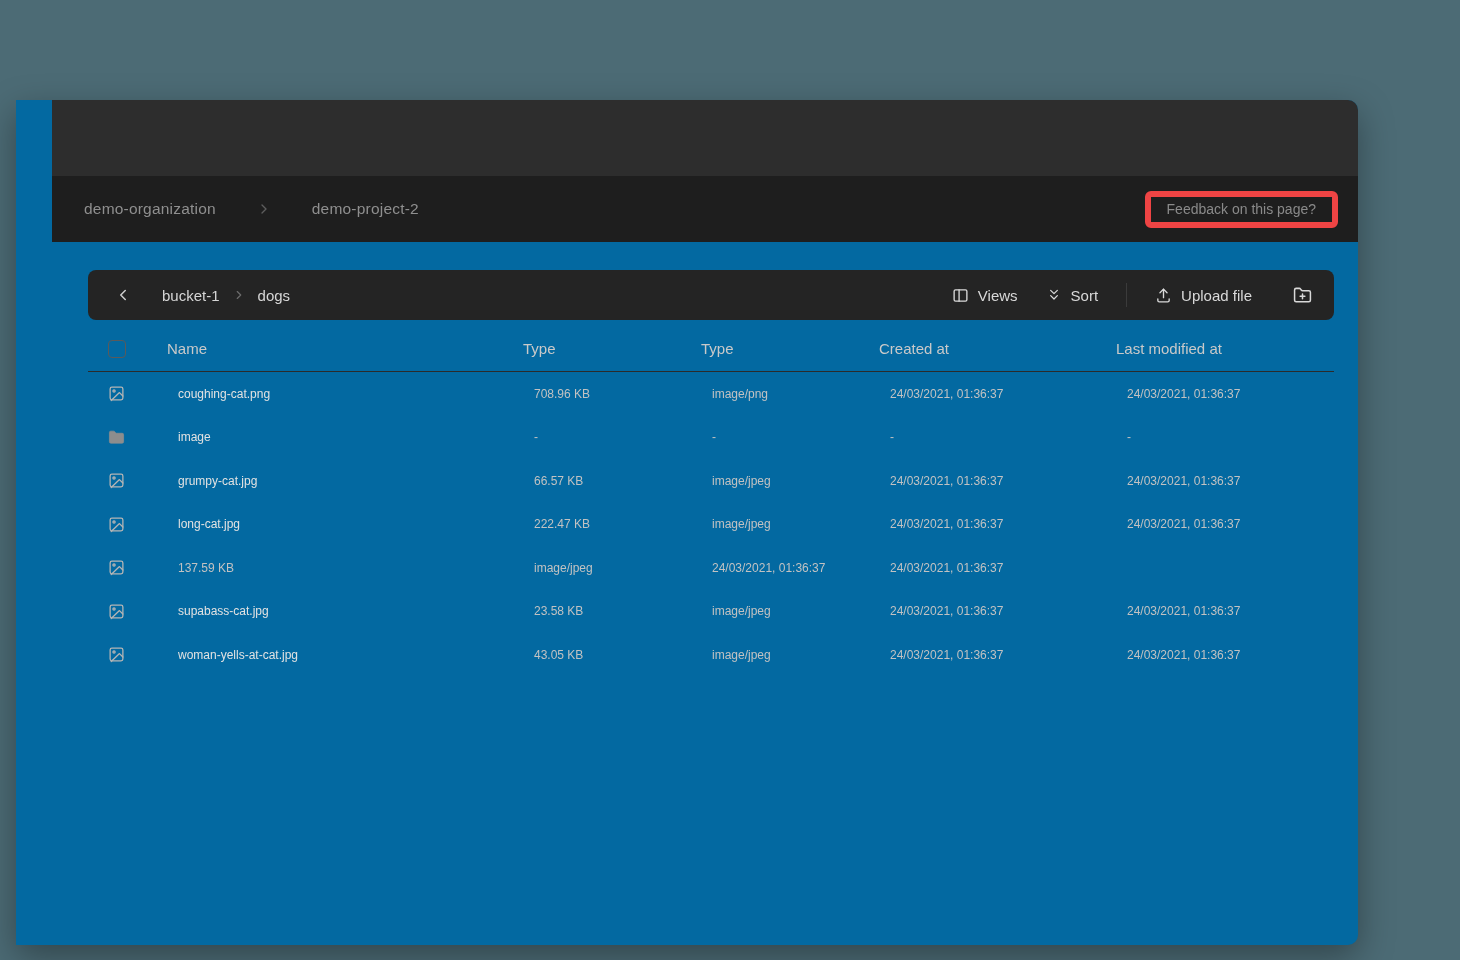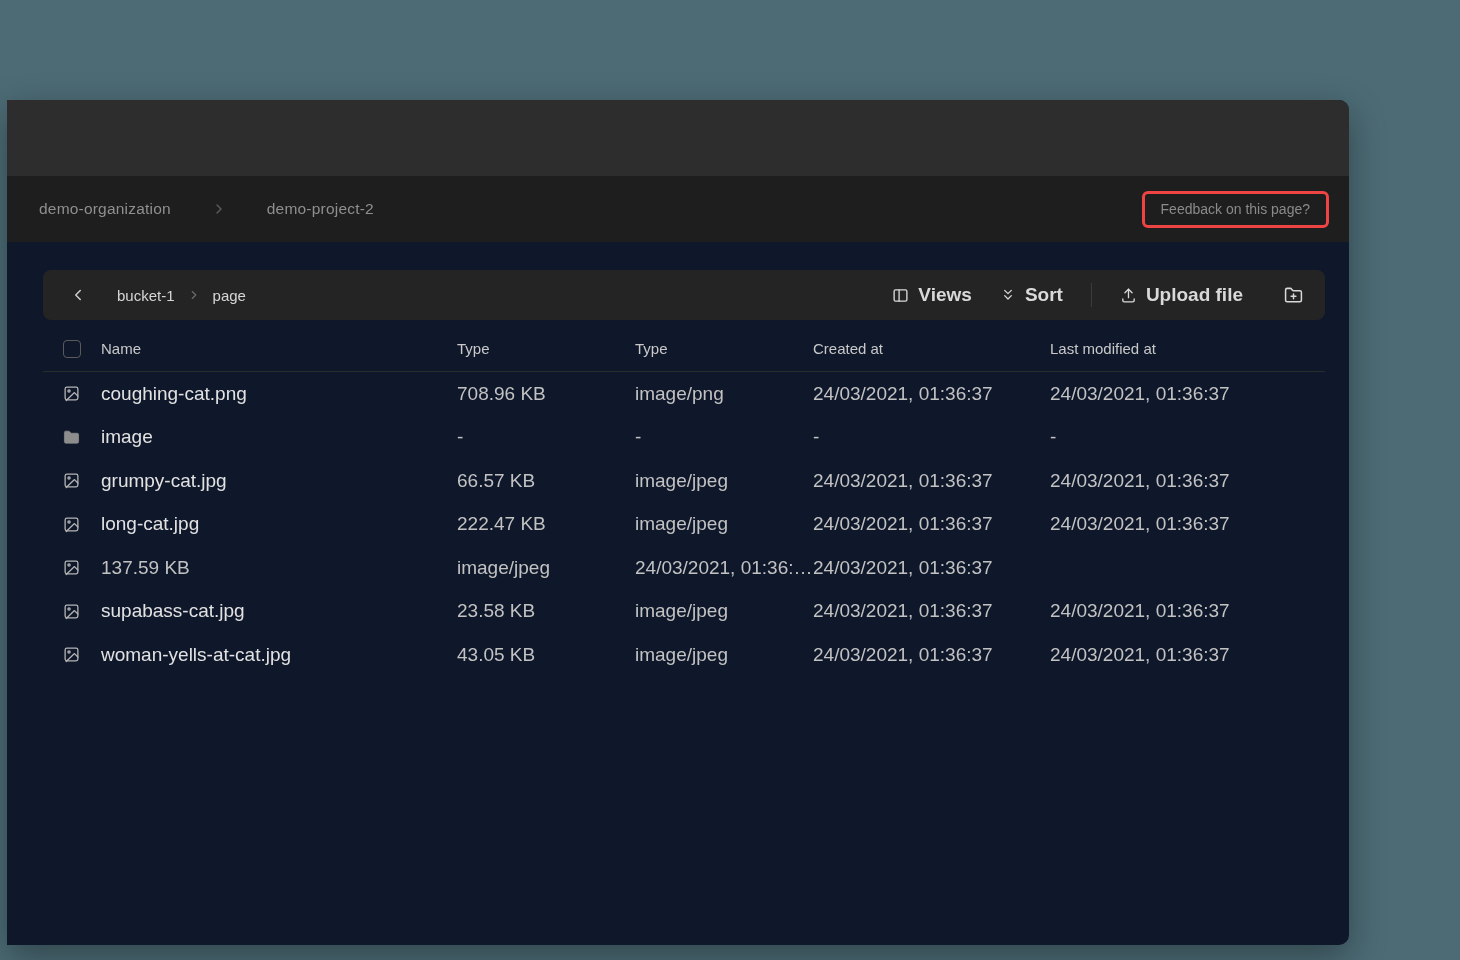--- a/index.html
+++ b/index.html
@@ -2,76 +2,77 @@
 <html><head>
 <meta charset="utf-8">
 <style>
   * { margin:0; padding:0; box-sizing:border-box; }
   html,body {
     width:1460px; height:960px; overflow:hidden;
     background:#4c6b75;
     font-family:"Liberation Sans", sans-serif;
   }
   .window {
-    position:absolute; left:7px; top:100px; width:1342px; height:845px;
-    background:#0f172a; border-radius:0 10px 10px 0; overflow:hidden;
+    position:absolute; left:16px; top:100px; width:1342px; height:845px;
+    background:#0369a1; border-radius:0 10px 10px 0; overflow:hidden;
     box-shadow:0 12px 35px rgba(0,0,0,.35);
+    padding-left:36px;
   }
   .topbar { height:76px; background:#2d2d2d; }
   .org-strip {
     height:66px; display:flex; align-items:center;
     padding:0 20px 0 32px; background:#1e1e1e; column-gap:40px;
   }
   .org-crumb { color:#8f8f8f; font-size:15.5px; letter-spacing:.2px; cursor:pointer; }
   .crumb-sep { display:flex; align-items:center; color:#5d5d5d; }
   .feedback-btn {
     margin-left:auto; height:37px; padding:0 16px;
     display:flex; align-items:center;
-    border:3px solid #ef4444; border-radius:6px;
+    border:6px solid #ef4444; border-radius:6px;
     background:transparent; color:#8a8a8a; font-size:14px; cursor:pointer;
     font-family:"Liberation Sans", sans-serif;
   }
   .browser { margin:28px 24px 0 36px; }
   .toolbar {
     height:50px; background:#242424; border-radius:8px;
     display:flex; align-items:center; padding:0 14px 0 22px;
   }
   .back-btn {
     width:26px; height:26px; display:flex; align-items:center; justify-content:center;
     background:transparent; border:none; color:#cfcfcf; cursor:pointer;
   }
   .path { display:flex; align-items:center; margin-left:26px; column-gap:12px; }
   .path-seg { color:#d6d6d6; font-size:15px; font-weight:500; cursor:pointer; }
   .path-sep { display:flex; align-items:center; color:#6c6c6c; }
   .toolbar-right { margin-left:auto; display:flex; align-items:center; }
   .tb-btn {
     display:flex; align-items:center; column-gap:9px;
     background:transparent; border:none; color:#d9d9d9;
-    font-size:19px; font-weight:700; padding:8px 14px; border-radius:6px; cursor:pointer;
+    font-size:15px; font-weight:400; padding:8px 14px; border-radius:6px; cursor:pointer;
     font-family:"Liberation Sans", sans-serif;
   }
   .tb-divider { width:1px; height:24px; background:#3b3b3b; margin:0 14px; }
   .icon-btn {
     width:36px; height:34px; display:flex; align-items:center; justify-content:center;
     background:transparent; border:none; color:#d9d9d9; border-radius:6px; cursor:pointer;
     margin-left:18px;
   }
   .grid-row {
     display:grid;
     grid-template-columns:38px 356px 178px 178px 237px 1fr;
     align-items:center; padding:0 20px;
   }
   .thead { height:46px; margin-top:6px; border-bottom:1px solid #2b2b2b; }
-  .th { color:#c9c9c9; font-size:15px; font-weight:400; }
+  .th { color:#c9c9c9; font-size:15px; font-weight:400;margin-left:21px; }
   .checkbox {
     width:18px; height:18px; border:1.5px solid #5a5a5a; border-radius:4px;
     background:transparent; cursor:pointer;
   }
   .trow { height:43.5px; cursor:pointer; }
-  .cell { color:#c2c2c2; font-size:19px; overflow:hidden; white-space:nowrap; text-overflow:ellipsis; }
+  .cell { color:#c2c2c2; font-size:12px; overflow:hidden; white-space:nowrap; text-overflow:ellipsis;margin-left:32px; }
   .cell.name { color:#e2e2e2; }
   .icon-cell { display:flex; align-items:center; }
   svg { display:block; }
 </style>
 </head>
 <body>
 
 <div class="window">
 
   <div class="topbar"></div>
@@ -97,21 +98,21 @@
             </svg>
         </span>
       </button>
       <div class="path">
         <span class="path-seg">bucket-1</span>
         <span class="path-sep">
           <svg width="14" height="14" viewBox="0 0 24 24" fill="none" stroke="currentColor" stroke-width="2" stroke-linecap="round" stroke-linejoin="round">
               <polyline points="9 6 15 12 9 18"></polyline>
             </svg>
         </span>
-        <span class="path-seg">page</span>
+        <span class="path-seg">dogs</span>
       </div>
 
       <div class="toolbar-right">
         <button class="tb-btn">
           <span>
             <svg width="17" height="17" viewBox="0 0 24 24" fill="none" stroke="currentColor" stroke-width="1.9" stroke-linecap="round" stroke-linejoin="round">
                 <rect x="3" y="4" width="18" height="16" rx="2"></rect>
                 <line x1="10" y1="4" x2="10" y2="20"></line>
               </svg>
           </span>

